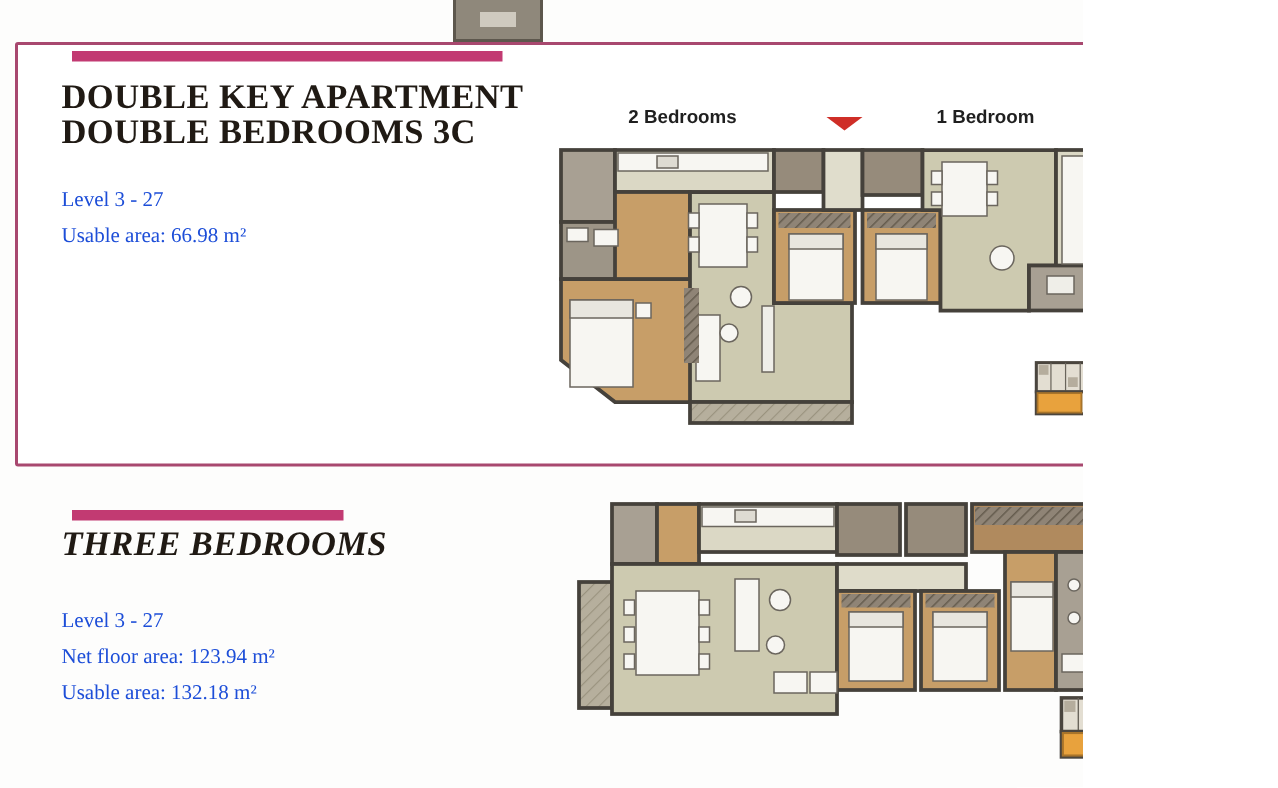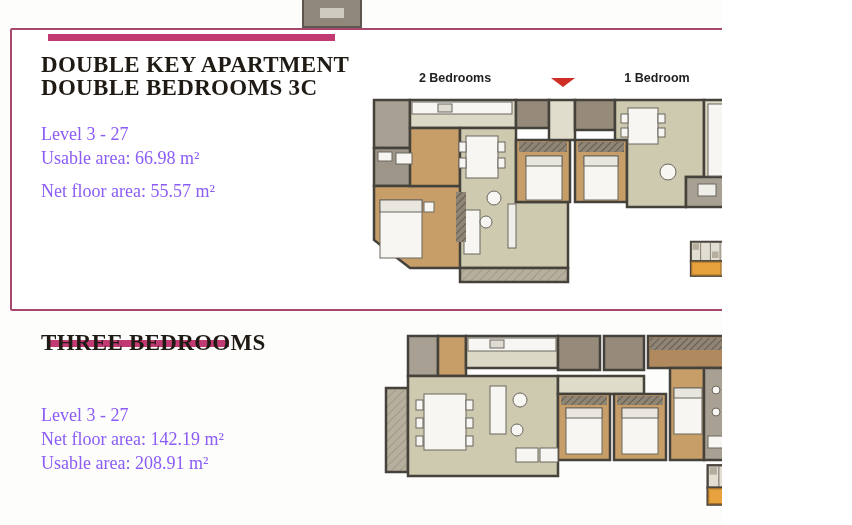--- a/index.html
+++ b/index.html
@@ -13,22 +13,22 @@
   .top-fragment .inner{position:absolute;left:16px;top:8px;width:24px;height:10px;background:#cfcabf;}
   
   .card{position:absolute;left:10px;top:28px;width:831px;height:279px;
     border:2px solid #a8486f;border-radius:2px;background:#ffffff;}
   .accent{position:absolute;height:7px;background:#c23a72;}
   #bar-top{left:48px;top:34px;width:287px;}
   #bar-bottom{left:48px;top:340px;width:181px;}
   .title{position:absolute;left:41px;margin:0;font-weight:700;font-size:23px;
     line-height:23px;color:#201a14;letter-spacing:.3px;}
   #title-top{top:53px;}
-  #title-bottom{top:331px;}
-  .specs{position:absolute;left:41px;font-size:18px;color:#8b5cf6;line-height:24px;}
+  #title-bottom{top:351px;font-style:italic;}
+  .specs{position:absolute;left:41px;font-size:14px;color:#1d4ed8;line-height:24px;}
   #specs-top{top:122px;}
   #specs-bottom{top:403px;}
   .group-gap{height:9px;}
   .plan-svg{position:absolute;}
   #fp-top{left:368px;top:52px;width:370px;height:240px;}
   #fp-bottom{left:370px;top:330px;width:380px;height:160px;}
   .compass-svg{position:absolute;}
   #compass-top{left:748px;top:84px;width:74px;height:74px;}
   #compass-bottom{left:758px;top:322px;width:74px;height:74px;}
   .keyplan-svg{position:absolute;}
@@ -120,21 +120,20 @@
 
   <h1 class="title" id="title-top">
     <span style="display:block">DOUBLE KEY APARTMENT</span>
     <span style="display:block">DOUBLE BEDROOMS 3C</span>
   </h1>
 
   <div class="specs" id="specs-top">
     <div>Level 3 - 27</div>
     <div>Usable area: 66.98 m²</div>
     <div class="group-gap"></div>
-    <div>Net floor area: 55.57 m²</div>
   </div>
 
   <svg class="plan-svg" id="fp-top" viewBox="0 0 370 240">
     <g stroke="#45413b" stroke-width="2.5">
 
       <rect x="6" y="48" width="36" height="48" fill="#a8a093"></rect>
       <rect x="6" y="96" width="50" height="38" fill="#9d9587"></rect>
       <path d="M6,134 H98 V216 H42 L6,188 Z" fill="#c79e68"></path>
       <rect x="42" y="48" width="106" height="28" fill="#dbd8c5"></rect>
       <rect x="42" y="76" width="50" height="58" fill="#c79e68"></rect>
@@ -201,22 +200,22 @@
   </svg>
 
   <div class="accent" id="bar-bottom"></div>
 
   <h1 class="title" id="title-bottom">
     <span style="display:block">THREE BEDROOMS</span>
   </h1>
 
   <div class="specs" id="specs-bottom">
     <div>Level 3 - 27</div>
-    <div>Net floor area: 142.19 m²</div>
-    <div>Usable area: 208.91 m²</div>
+    <div>Net floor area: 123.94 m²</div>
+    <div>Usable area: 132.18 m²</div>
   </div>
 
   <svg class="plan-svg" id="fp-bottom" viewBox="0 0 380 160">
     <g stroke="#45413b" stroke-width="2.5">
       <rect x="16" y="58" width="22" height="84" fill="url(#hatch-light)"></rect>
       <rect x="38" y="6" width="30" height="40" fill="#a8a093"></rect>
       <rect x="68" y="6" width="28" height="40" fill="#c79e68"></rect>
       <rect x="96" y="6" width="92" height="32" fill="#dbd8c5"></rect>
       <rect x="38" y="46" width="150" height="100" fill="#cdcab0"></rect>
       <rect x="188" y="46" width="86" height="18" fill="#dfdcca"></rect>

